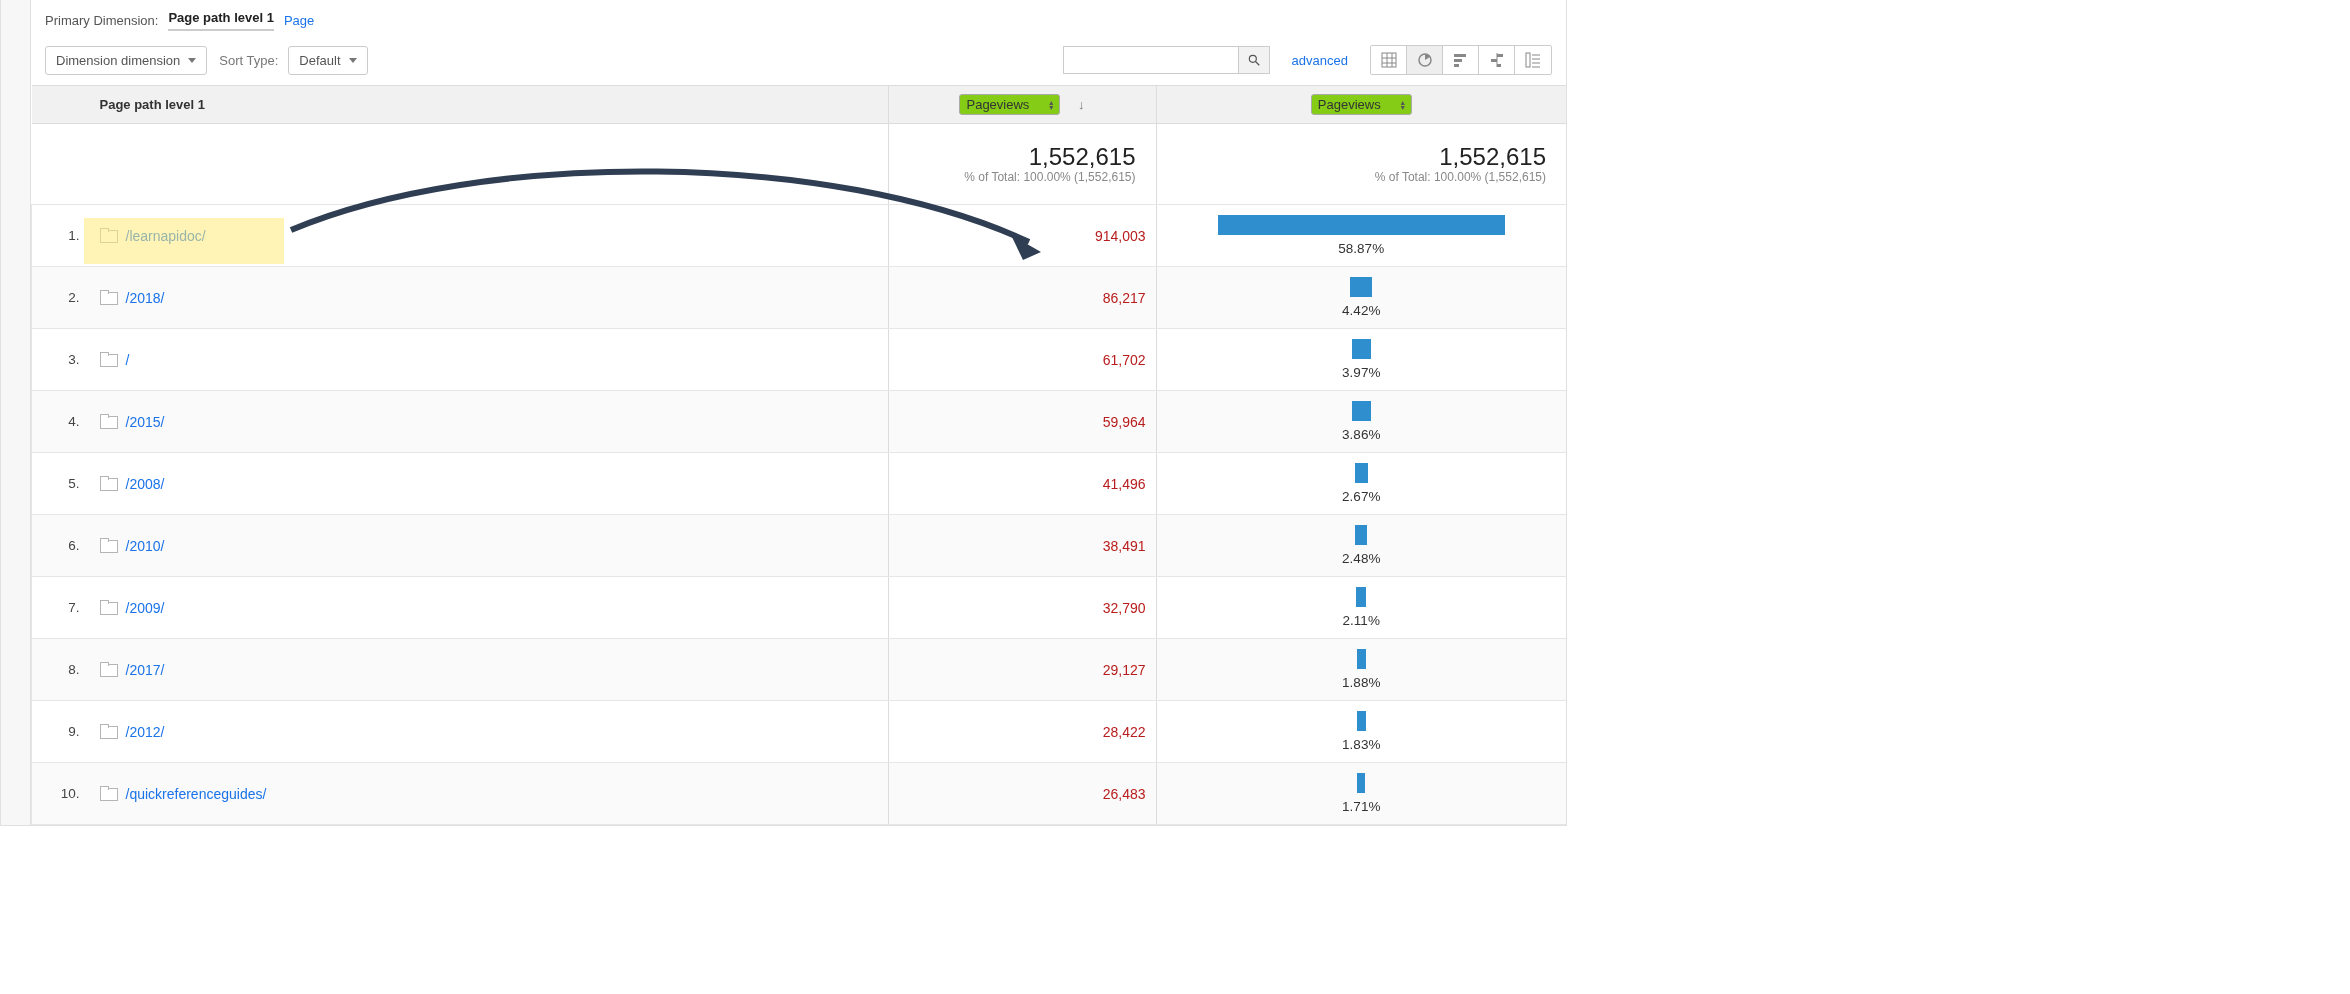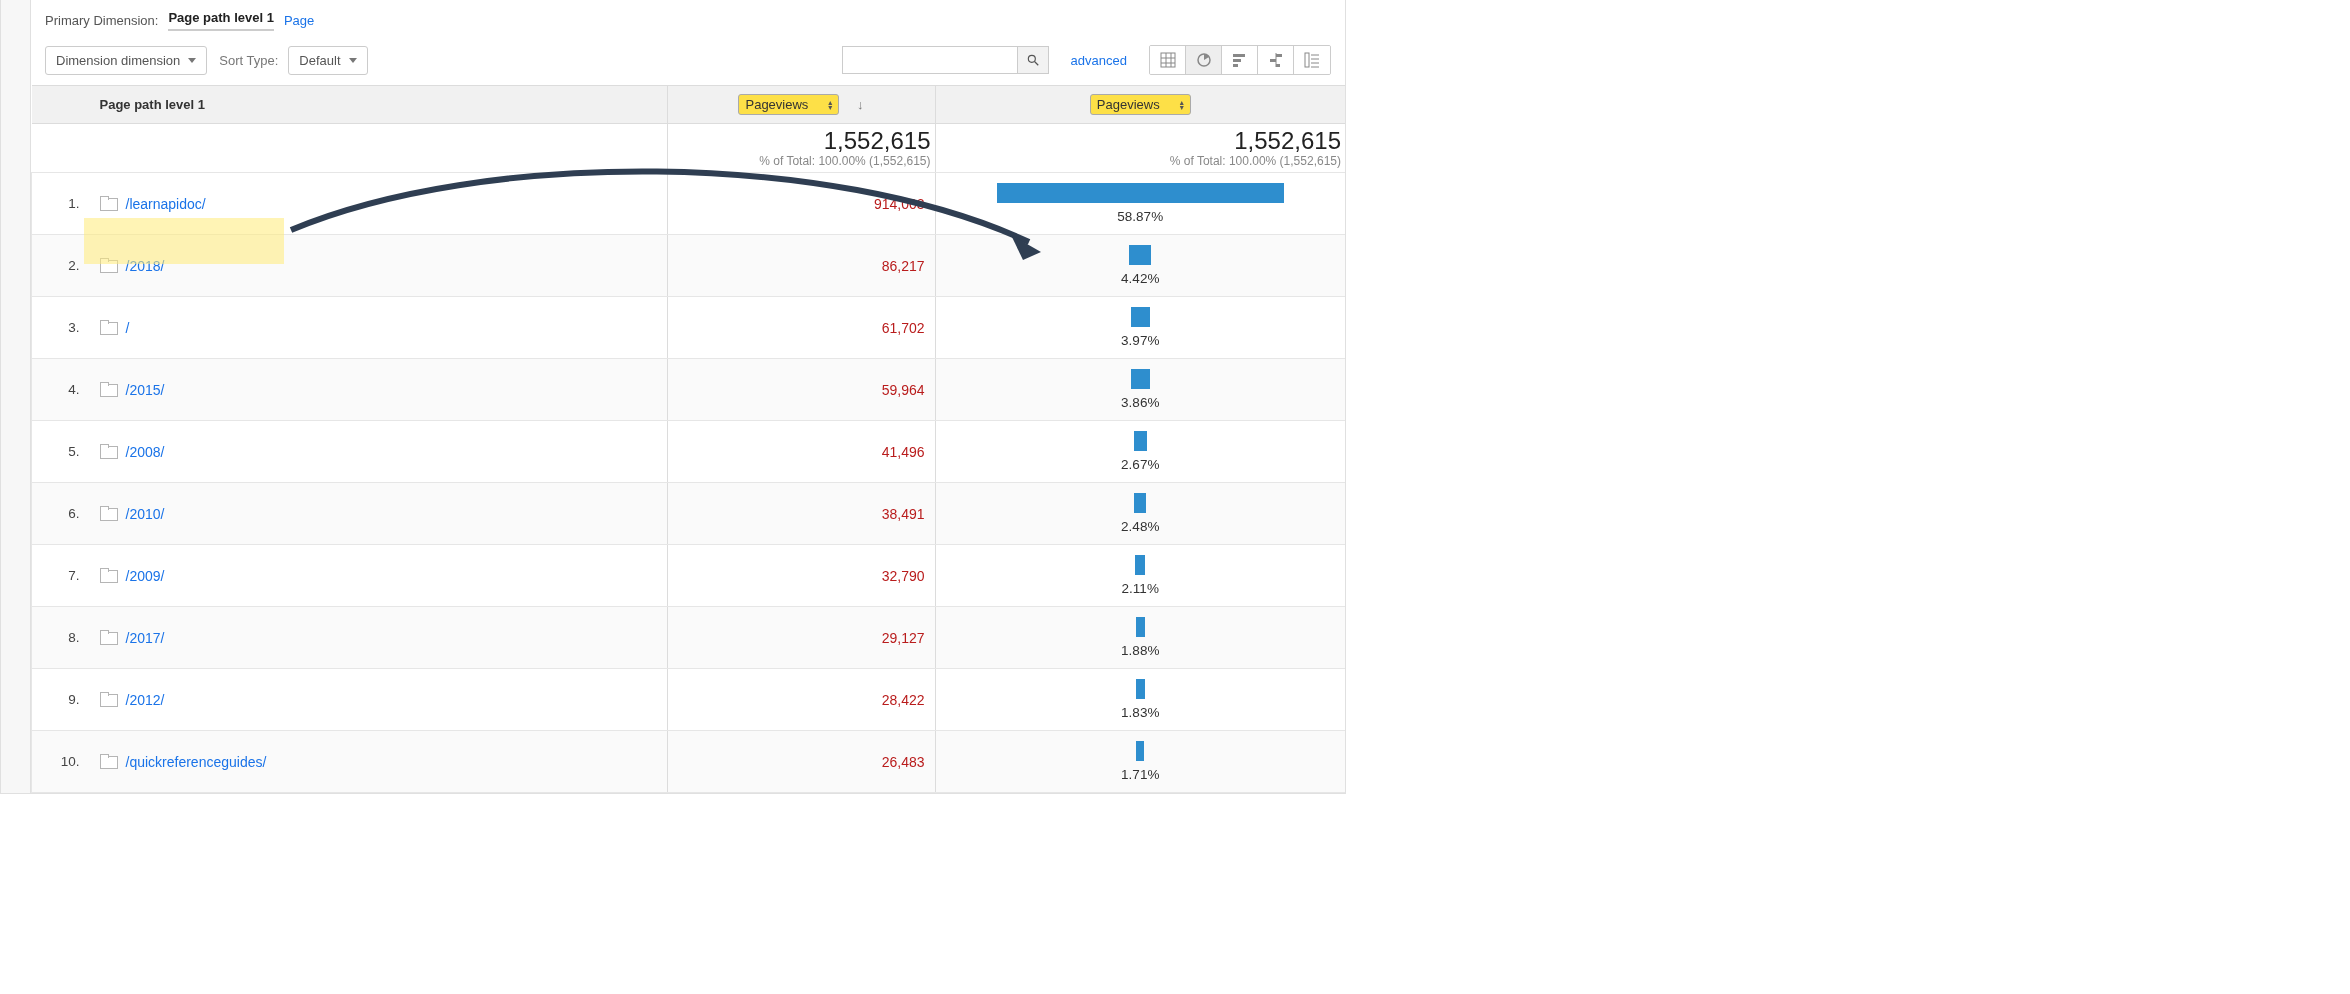--- a/index.html
+++ b/index.html
@@ -3,21 +3,21 @@
 <meta charset="utf-8">
 <style>
   * { box-sizing: border-box; margin: 0; padding: 0; }
   body {
     font-family: Arial, Helvetica, sans-serif;
     font-size: 13px;
     color: #333;
     background: #fff;
   }
   .container {
-    width: 1346px;
+    width: 1567px;
     border: 1px solid #e0e0e0;
     border-top: none;
     position: relative;
   }
   .left-gutter {
     position: absolute;
     left: 0; top: 0;
     width: 30px; height: 100%;
     background: #f7f7f7;
     border-right: 1px solid #e0e0e0;
@@ -110,29 +110,29 @@
   }
   .col-idx { width: 58px; text-align: right; padding-right: 10px;}
   .col-path { }
   .col-pv { width: 268px; border-left: 1px solid #dcdcdc;}
   .col-bar { width: 410px; border-left: 1px solid #dcdcdc;}
   .metric-select {
     border: 1px solid #aaa;
     border-radius: 3px;
     padding: 2px 6px;
     font-size: 13px;
-    background: #fde047;
+    background: #84cc16;
     display: inline-flex; align-items: center; gap: 18px;
     cursor: pointer;
   }
   .sort-arrow { margin-left: 14px; color: #777;}
   .totals td {
     background: #fff;
     border-bottom: 1px solid #e6e6e6;
-    padding: 4px;
+    padding: 20px;
     vertical-align: top;
     margin-top: 20px;
   }
   .col-pv.totals-cell, .col-bar.totals-cell {
     background: #fff;
   }
   .total-num {
     font-size: 24px;
     text-align: right;
     color: #222;

